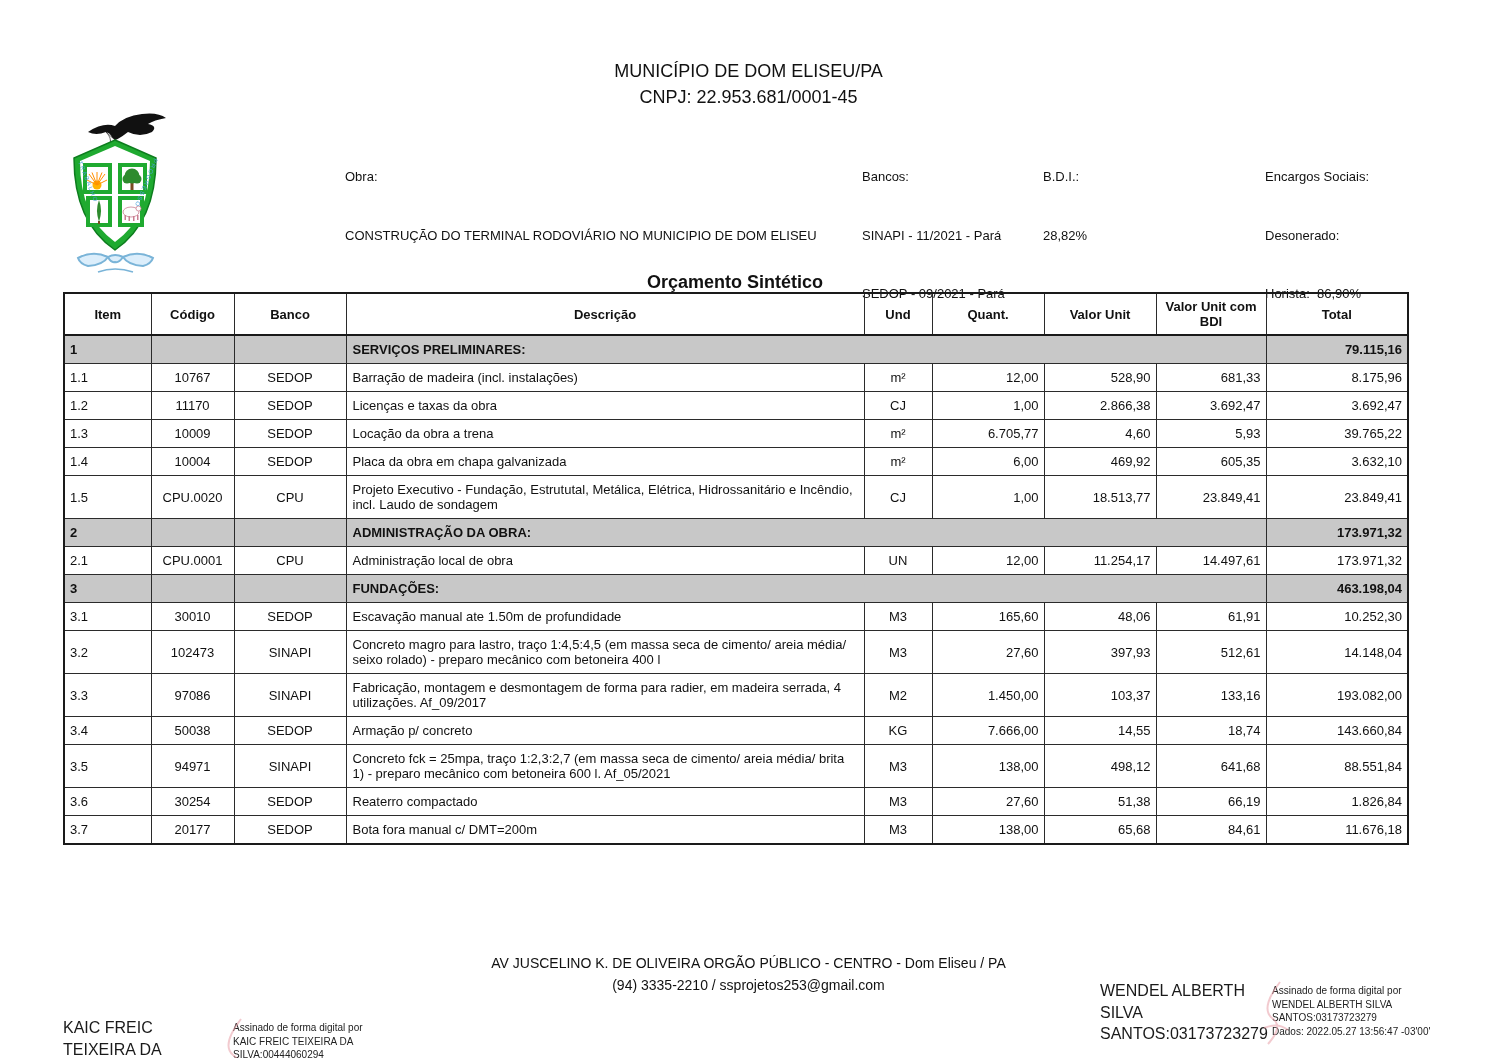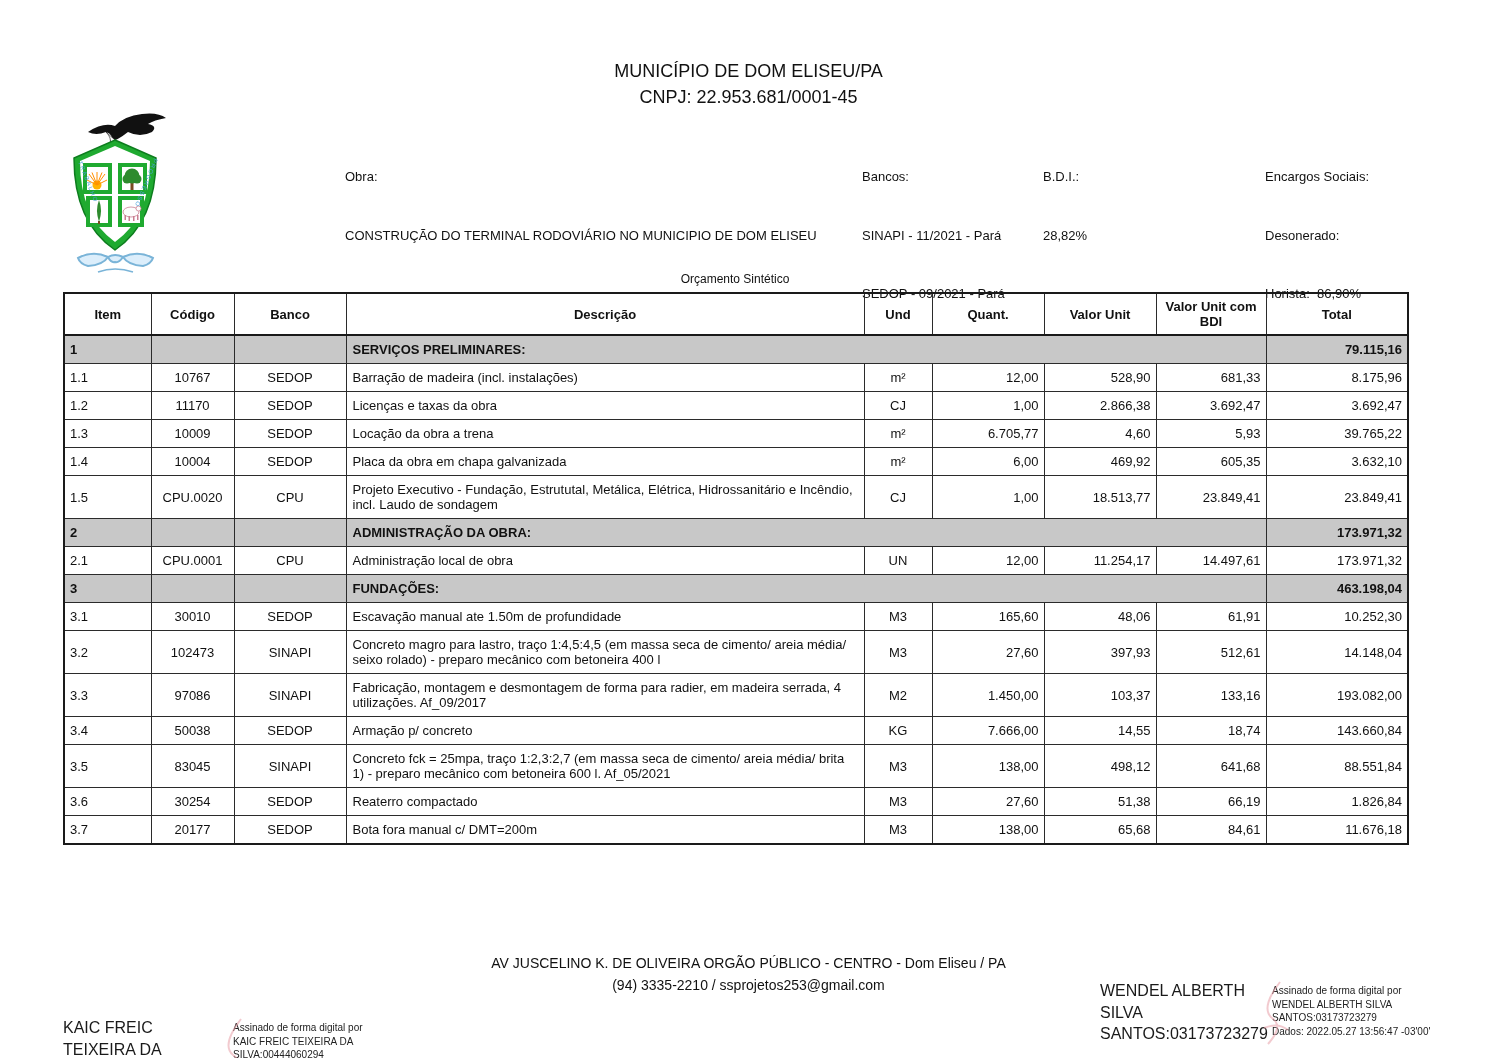--- a/index.html
+++ b/index.html
@@ -15,21 +15,21 @@
   
   .logo { position:absolute; left:58px; top:110px; width:115px; height:175px; }
   
   .info-block { position:absolute; top:128px; font-size:13px; font-weight:normal; line-height:1.5; white-space:pre-wrap; }
   .info-obra { left:345px; width:480px; }
   .info-bancos { left:862px; width:175px; }
   .info-bdi { left:1043px; width:120px; }
   .info-encargos { left:1265px; width:230px; }
   
   .table-title { position:absolute; left:63px; top:272px; width:1344px; text-align:center;
-    font-size:12px; font-weight:normal; }
+    font-size:18px; font-weight:bold; }
   .budget-table { position:absolute; left:63px; top:292px; width:1344px;
     border-collapse:collapse; table-layout:fixed; font-size:13px; }
   .budget-table th, .budget-table td {
     border:1px solid #2b2b2b; padding:6px 5px; vertical-align:middle;
     overflow:hidden; }
   .budget-table { border:2px solid #1a1a1a; }
   .budget-table th { font-weight:bold; text-align:center; padding:5px 3px; height:32px;
     border-bottom:2px solid #1a1a1a; }
   .budget-table td.num { text-align:right; }
   .budget-table td.center { text-align:center; }
@@ -294,21 +294,21 @@
           <td class="center">SEDOP</td>
           <td class="col-desc">Armação p/ concreto</td>
           <td class="center">KG</td>
           <td class="num">7.666,00</td>
           <td class="num">14,55</td>
           <td class="num">18,74</td>
           <td class="num">143.660,84</td>
         </tr>
         <tr>
           <td>3.5</td>
-          <td class="center">83045</td>
+          <td class="center">94971</td>
           <td class="center">SINAPI</td>
           <td class="col-desc">Concreto fck = 25mpa, traço 1:2,3:2,7 (em massa seca de cimento/ areia média/ brita 1) - preparo mecânico com betoneira 600 l. Af_05/2021</td>
           <td class="center">M3</td>
           <td class="num">138,00</td>
           <td class="num">498,12</td>
           <td class="num">641,68</td>
           <td class="num">88.551,84</td>
         </tr>
         <tr>
           <td>3.6</td>

